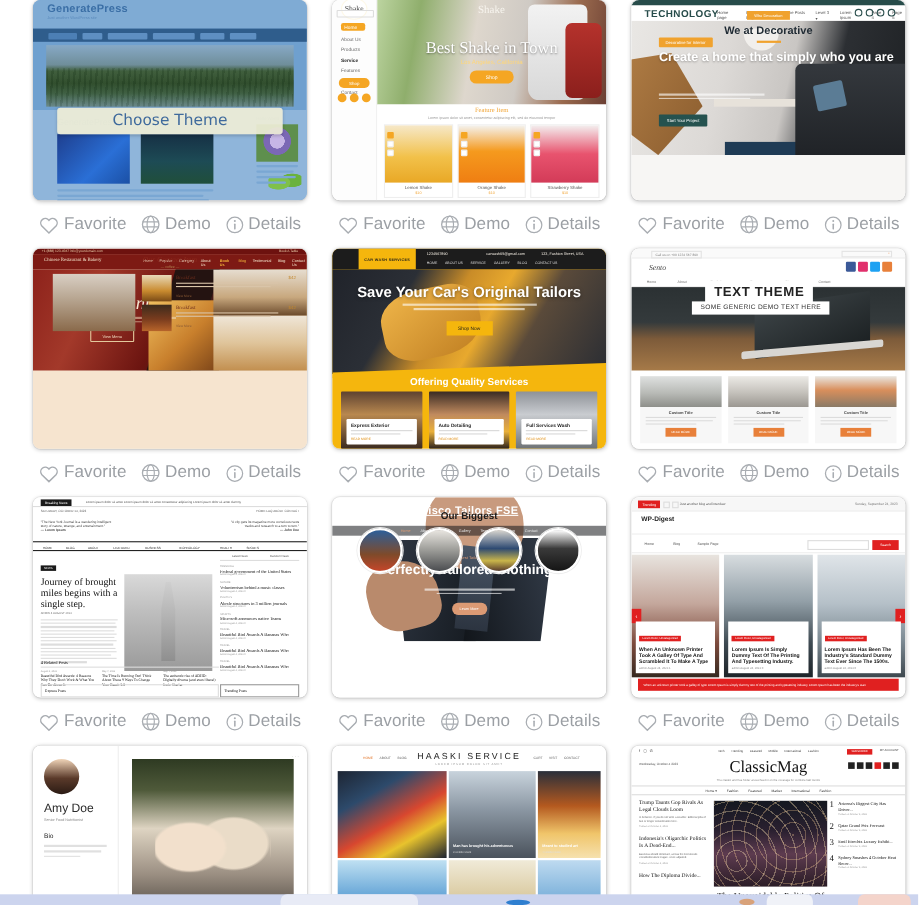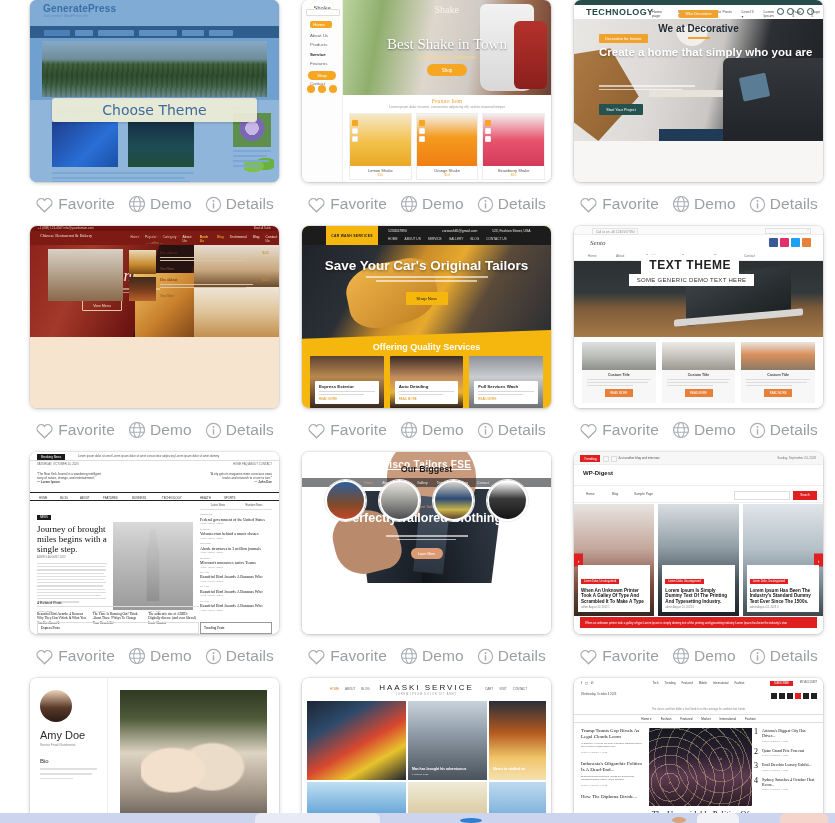--- a/index.html
+++ b/index.html
@@ -1344,20 +1344,21 @@
               <b style="font-weight:normal">Tech</b>
                 <b style="font-weight:normal">Trending</b>
                 <b style="font-weight:normal">Featured</b>
               <b style="font-weight:normal">Mobile</b>
                 <b style="font-weight:normal">International</b>
                 <b style="font-weight:normal">Fashion</b>
             </div>
             <div class="cm-sub">SUBSCRIBE</div>
             <div class="cm-log">MY ACCOUNT</div>
             <div class="cm-date">Wednesday, October 4 2023</div>
+            <div class="cm-brand">ClassicMag</div>
             <div class="cm-tag">The classic and free folder a level feed in on the coverage for combine fast trends</div>
             <div class="cm-soc">
                 <i></i>
                 <i></i>
                 <i></i>
                 <i style="background:#e02020"></i>
                 <i></i>
                 <i></i>
               </div>
             <div class="cm-nav">

